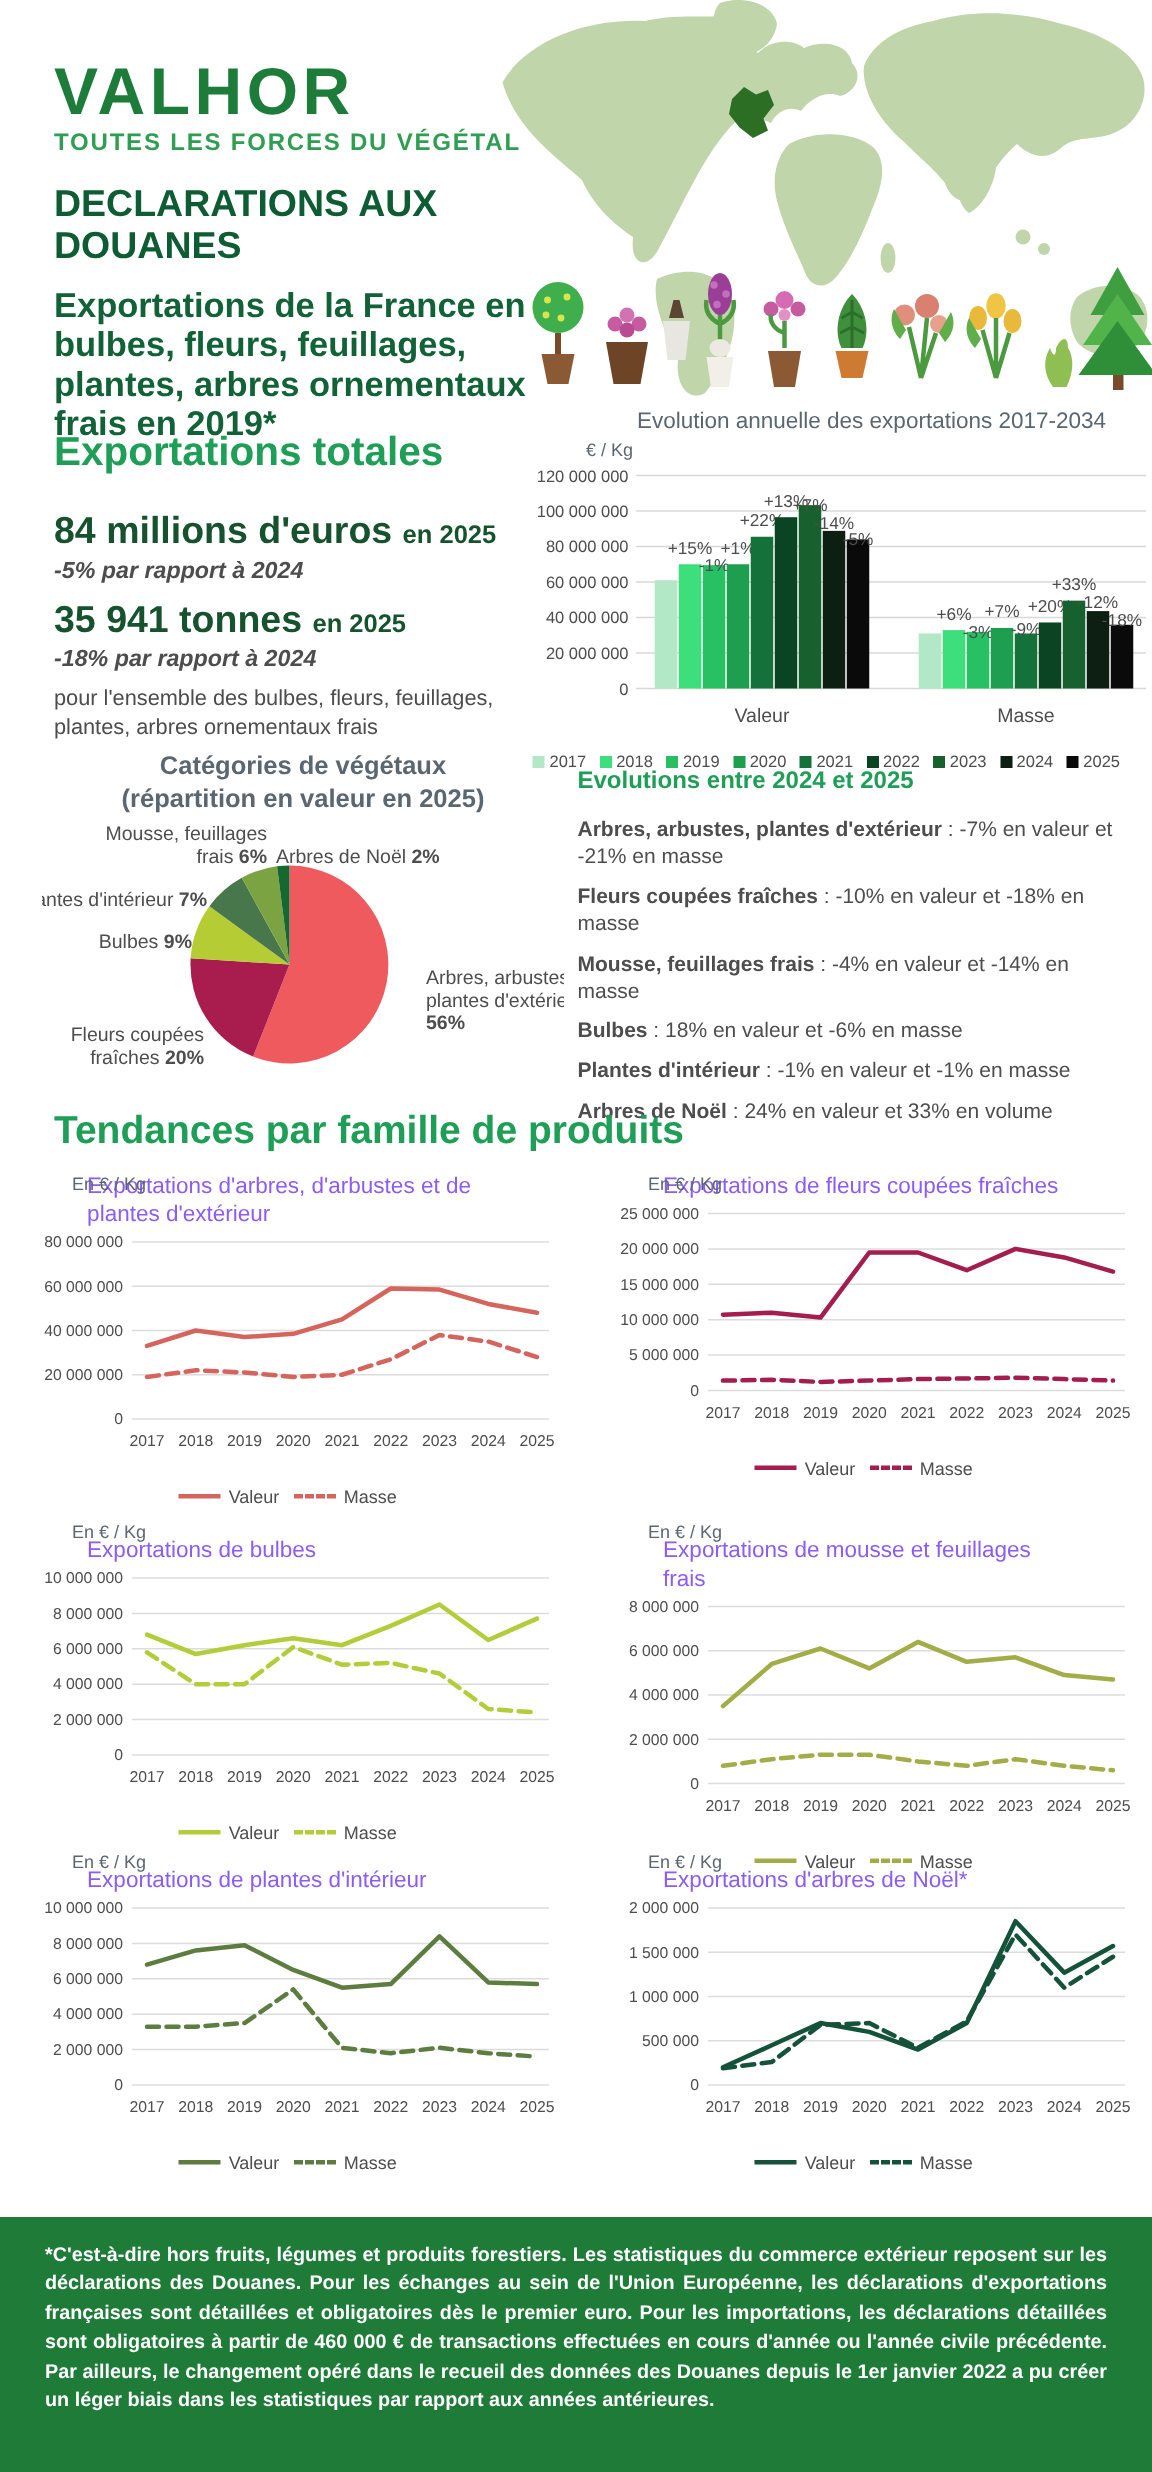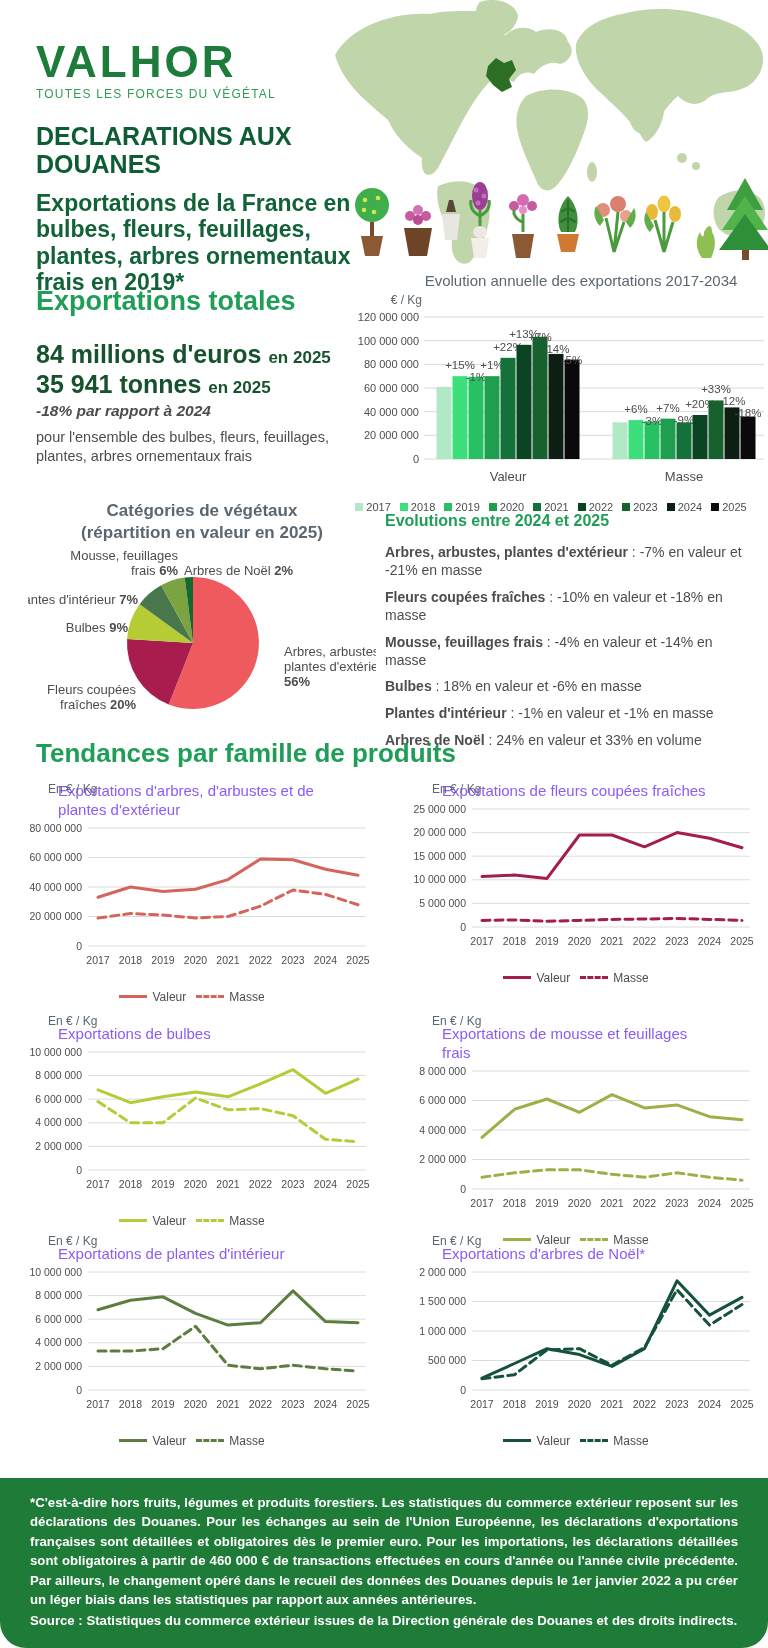--- a/index.html
+++ b/index.html
@@ -1,21 +1,21 @@
 <!DOCTYPE html>
 <html><head>
 <meta charset="utf-8">
 <style>
   html,body{margin:0;padding:0;background:#fff;font-family:"Liberation Sans",sans-serif;}
-  .page{position:relative;width:768px;height:1648px;background:#fff;overflow:hidden;border-radius:26px;}
+  .page{position:relative;width:768px;height:1648px;background:#fff;overflow:hidden;}
   svg{font-family:"Liberation Sans",sans-serif;}
   
   .logo{position:absolute;left:36px;top:40px;}
   .logo-text{font-size:44px;font-weight:800;letter-spacing:3px;color:#1d7c3a;line-height:1;}
-  .logo-tag{font-size:12px;font-weight:400;color:#2f9e52;letter-spacing:1.2px;margin-top:3px;}
+  .logo-tag{font-size:16px;font-weight:700;color:#2f9e52;letter-spacing:1.2px;margin-top:3px;}
   .header-text{position:absolute;left:36px;top:122px;width:330px;}
   .header-title{font-size:25px;font-weight:800;color:#0e5c33;line-height:1.12;}
   .header-sub{font-size:23px;font-weight:700;color:#116237;line-height:1.15;margin-top:12px;}
   .map{position:absolute;left:330px;top:0;width:438px;height:265px;}
   
   .totals{position:absolute;left:36px;top:286px;width:310px;}
   .totals-h{font-size:27px;font-weight:800;color:#1f9e57;margin-bottom:22px;}
   .stat{font-size:25px;font-weight:800;color:#15522d;line-height:1.2;}
   .stat .suffix{font-size:17px;}
   .stat-change{font-size:15.5px;font-weight:700;font-style:italic;color:#4d4d4d;margin:3px 0 8px 0;}
@@ -149,20 +149,21 @@
         <path d="M415,178 L433,210 L397,210 Z" fill="#3f9e3f"></path>
         <path d="M415,196 L438,230 L392,230 Z" fill="#51b44a"></path>
         <path d="M415,214 L441,250 L389,250 Z" fill="#2f8f38"></path>
       </g>
     </g>
   </svg>
 
   <div class="totals">
     <div class="totals-h">Exportations totales</div>
     <div class="stat"><span>84 millions d'euros</span> <span class="suffix">en 2025</span></div>
+    <div class="stat-change">-5% par rapport à 2024</div>
     <div class="stat"><span>35 941 tonnes</span> <span class="suffix">en 2025</span></div>
     <div class="stat-change">-18% par rapport à 2024</div>
     <div class="scope">pour l'ensemble des bulbes, fleurs, feuillages, plantes, arbres ornementaux frais</div>
   </div>
 
   <div class="barchart">
     <div class="bar-title">Evolution annuelle des exportations 2017-2034</div>
     <svg id="barsvg" width="434" height="196" viewBox="0 0 434 196">
         <line x1="90" y1="168" x2="430" y2="168" stroke="#d8d8d8" stroke-width="1"></line>
         <text x="85" y="172" text-anchor="end" font-size="11" fill="#4d4d4d">0</text>
@@ -503,16 +504,15 @@
       <span class="item">
           <i class="sw-mas" style="border-top-color: rgb(20, 82, 58);"></i>
           <span>Masse</span>
         </span>
     </div>
   </div>
 
 
   <div class="footer">
     <div>*C'est-à-dire hors fruits, légumes et produits forestiers. Les statistiques du commerce extérieur reposent sur les déclarations des Douanes. Pour les échanges au sein de l'Union Européenne, les déclarations d'exportations françaises sont détaillées et obligatoires dès le premier euro. Pour les importations, les déclarations détaillées sont obligatoires à partir de 460 000 € de transactions effectuées en cours d'année ou l'année civile précédente. Par ailleurs, le changement opéré dans le recueil des données des Douanes depuis le 1er janvier 2022 a pu créer un léger biais dans les statistiques par rapport aux années antérieures.</div>
-    <div class="src">Source : Statistiques du commerce extérieur issues de la Direction générale des Douanes et des droits indirects.</div>
   </div>
 
 </div>
 
 </body></html>

